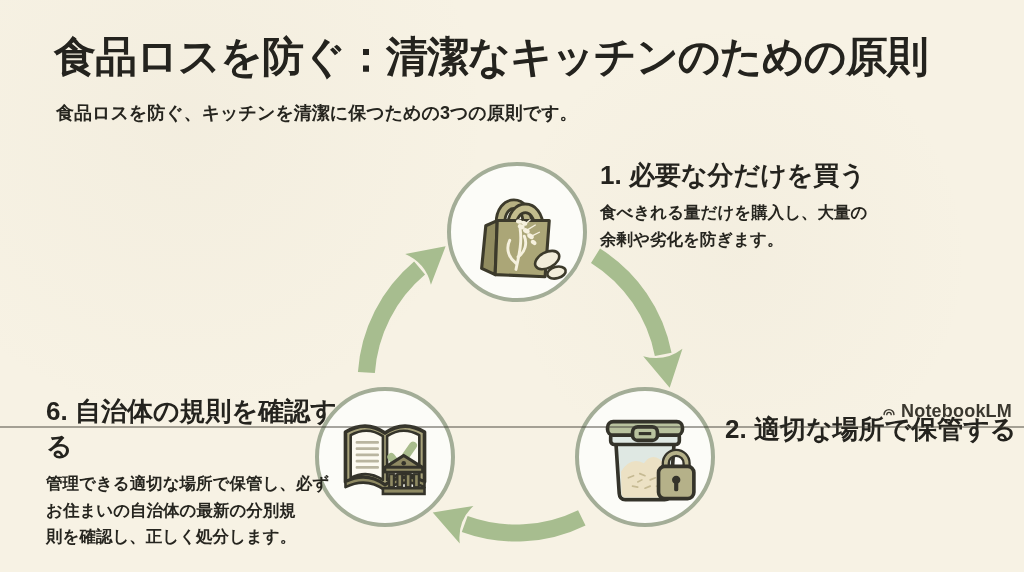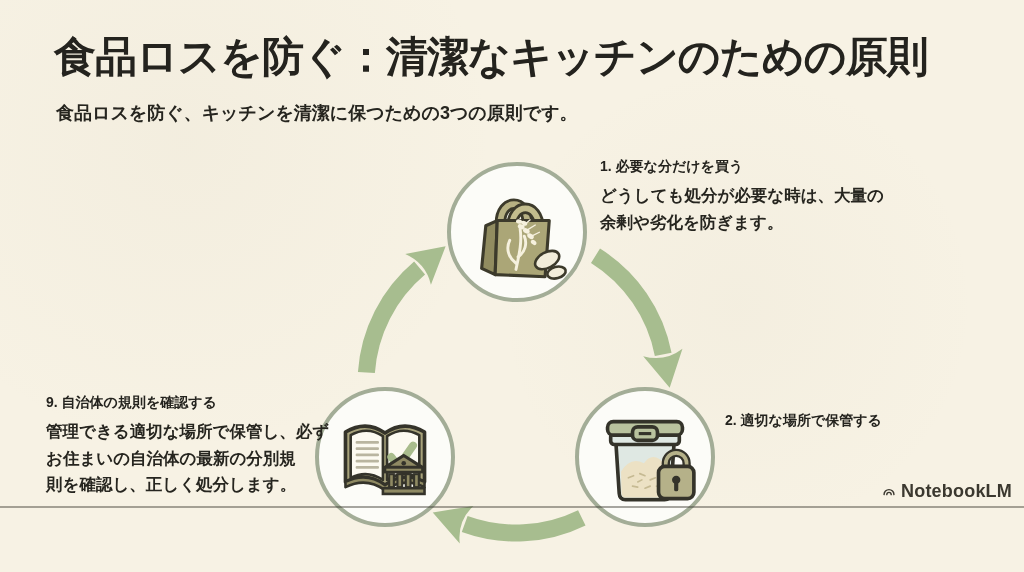--- a/index.html
+++ b/index.html
@@ -12,21 +12,21 @@
     --logo-text-color:#3b382f;
   }
   *{margin:0;padding:0;box-sizing:border-box;}
   html,body{width:1024px;height:572px;overflow:hidden;}
   body{
     font-family:"Liberation Sans","DejaVu Sans",sans-serif;
     background:var(--background);
     color:var(--body-text);
   }
   .stage{
-    position:relative;width:1024px;height:508px;
+    position:relative;width:1024px;height:428px;
     background:
       radial-gradient(circle at 18% 28%, rgba(180,168,138,0.06), transparent 34%),
       radial-gradient(circle at 72% 60%, rgba(180,168,138,0.05), transparent 30%),
       var(--background);
   }
   .stage::after{
     content:"";position:absolute;left:0;bottom:0;width:100%;height:2px;
     background:rgba(62,60,52,0.45);
   }
   .title{
@@ -44,21 +44,21 @@
   .node{
     position:absolute;width:140px;height:140px;border-radius:50%;
     background:var(--node-fill);border:4px solid var(--node-border);
     display:flex;align-items:center;justify-content:center;
   }
   .node svg{width:104px;height:104px;}
   .node-1{left:447px;top:162px;}
   .node-2{left:575px;top:387px;}
   .node-3{left:315px;top:387px;}
   .step{position:absolute;}
-  .step h2{font-size:14px;font-weight:800;color:var(--title-text);}
+  .step h2{font-size:26px;font-weight:800;color:var(--title-text);}
   .step p{
     margin-top:6px;font-size:16.5px;line-height:1.62;font-weight:600;
     color:var(--body-text);white-space:pre-line;
   }
   .step-1{left:600px;top:158px;width:320px;}
   .step-2{left:725px;top:412px;width:296px;}
   .step-3{left:46px;top:394px;width:300px;}
   .brand{
     position:absolute;right:12px;bottom:6px;
     display:flex;align-items:center;gap:5px;
@@ -138,30 +138,30 @@
       <rect x="54" y="66.5" width="4.5" height="12.5" fill="#8f8a63" stroke="#34332a" stroke-width="2"></rect>
       <rect x="62" y="66.5" width="4.5" height="12.5" fill="#8f8a63" stroke="#34332a" stroke-width="2"></rect>
       <rect x="70" y="66.5" width="4.5" height="12.5" fill="#8f8a63" stroke="#34332a" stroke-width="2"></rect>
       <rect x="78" y="66.5" width="4.5" height="12.5" fill="#8f8a63" stroke="#34332a" stroke-width="2"></rect>
       <rect x="48" y="80" width="40" height="5.5" fill="#8f8a63" stroke="#34332a" stroke-width="2.5"></rect>
     </svg>
   </div>
 
   <div class="step step-1">
     <h2>1. 必要な分だけを買う</h2>
-    <p>どうしても処分が必要な時は、大量の
+    <p>食べきれる量だけを購入し、大量の
 余剰や劣化を防ぎます。</p>
   </div>
 
   <div class="step step-2">
     <h2>2. 適切な場所で保管する</h2>
   </div>
 
   <div class="step step-3">
-    <h2>9. 自治体の規則を確認する</h2>
+    <h2>6. 自治体の規則を確認する</h2>
     <p>管理できる適切な場所で保管し、必ず
 お住まいの自治体の最新の分別規
 則を確認し、正しく処分します。</p>
   </div>
 
   <div class="brand">
     <svg viewBox="0 0 24 24" width="14" height="14" aria-hidden="true">
       <path d="M3.5,16.5 A8.5,8.5 0 0 1 20.5,16.5" fill="none" stroke="#3b382f" stroke-width="2.4" stroke-linecap="round"></path>
       <path d="M8.2,16.5 A3.8,3.8 0 0 1 15.8,16.5" fill="none" stroke="#3b382f" stroke-width="2.4" stroke-linecap="round"></path>
     </svg>

